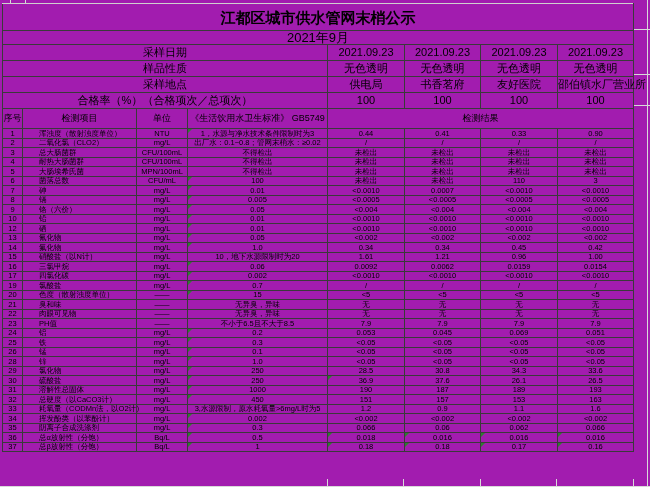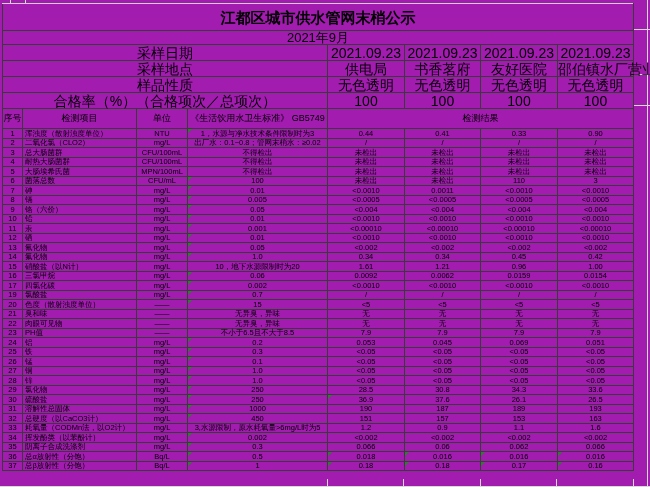--- a/index.html
+++ b/index.html
@@ -4,23 +4,23 @@
 <style>
   html,body{margin:0;padding:0;background:#ffffff;}
   body{font-family:"Liberation Sans","DejaVu Sans",sans-serif;color:#000;}
   #sheet{position:relative;width:650px;height:487px;background:#a21caf;overflow:hidden;}
   table{border-collapse:collapse;table-layout:fixed;position:absolute;left:2px;top:3px;width:631px;}
   td{border:1px solid #3a3a3a;padding:0;text-align:center;vertical-align:middle;
      font-size:7.5px;line-height:1;overflow:visible;white-space:nowrap;position:relative;}
   tr.data-row{height:9.5px;}
   td.title-cell{font-size:15px;font-weight:bold;height:26px;border-top:1px solid #cfcfcf;}
   td.month-cell{font-size:13px;height:12px;}
-  tr.info-row td{font-size:14px;height:15px;}
+  tr.info-row td{font-size:11px;height:15px;}
   tr.head-row td{font-size:9px;height:19px;}
-  td.item{text-align:left;padding-left:2px;}
+  td.item{text-align:left;padding-left:16px;}
   .tri{position:absolute;left:0;top:0;width:0;height:0;
        border-top:4px solid #2f7d31;border-right:4px solid transparent;}
   
   .gl{position:absolute;background:#d9d9d9;}
 </style>
 </head>
 <body>
 
 <div id="sheet">
 
@@ -60,33 +60,33 @@
 
     <tr class="info-row">
       <td colspan="4">采样日期</td>
       <td>2021.09.23</td>
       <td>2021.09.23</td>
       <td>2021.09.23</td>
       <td>2021.09.23</td>
     </tr>
 
     <tr class="info-row">
+      <td colspan="4">样品性质</td>
+      <td>无色透明</td>
+      <td>无色透明</td>
+      <td>无色透明</td>
+      <td>无色透明</td>
+    </tr>
+
+    <tr class="info-row">
       <td colspan="4">采样地点</td>
       <td>供电局</td>
       <td>书香茗府</td>
       <td>友好医院</td>
       <td>邵伯镇水厂营业所</td>
-    </tr>
-
-    <tr class="info-row">
-      <td colspan="4">样品性质</td>
-      <td>无色透明</td>
-      <td>无色透明</td>
-      <td>无色透明</td>
-      <td>无色透明</td>
     </tr>
 
     <tr class="info-row">
       <td colspan="4">合格率（%）（合格项次／总项次）</td>
       <td>100</td>
       <td>100</td>
       <td>100</td>
       <td>100</td>
     </tr>
 
@@ -159,21 +159,21 @@
           <td>未检出</td>
           <td>110</td>
           <td>3</td>
         </tr>
         <tr class="data-row">
           <td>7</td>
           <td class="item">砷</td>
           <td>mg/L</td>
           <td>0.01<span class="tri"></span></td>
           <td>&lt;0.0010</td>
-          <td>0.0011</td>
+          <td>0.0007</td>
           <td>&lt;0.0010</td>
           <td>&lt;0.0010</td>
         </tr>
         <tr class="data-row">
           <td>8</td>
           <td class="item">镉</td>
           <td>mg/L</td>
           <td>0.005<span class="tri"></span></td>
           <td>&lt;0.0005</td>
           <td>&lt;0.0005</td>
@@ -192,30 +192,20 @@
         </tr>
         <tr class="data-row">
           <td>10</td>
           <td class="item">铅</td>
           <td>mg/L</td>
           <td>0.01<span class="tri"></span></td>
           <td>&lt;0.0010</td>
           <td>&lt;0.0010</td>
           <td>&lt;0.0010</td>
           <td>&lt;0.0010</td>
-        </tr>
-        <tr class="data-row">
-          <td>11</td>
-          <td class="item">汞</td>
-          <td>mg/L</td>
-          <td>0.001<span class="tri"></span></td>
-          <td>&lt;0.00010</td>
-          <td>&lt;0.00010</td>
-          <td>&lt;0.00010</td>
-          <td>&lt;0.00010</td>
         </tr>
         <tr class="data-row">
           <td>12</td>
           <td class="item">硒</td>
           <td>mg/L</td>
           <td>0.01<span class="tri"></span></td>
           <td>&lt;0.0010</td>
           <td>&lt;0.0010</td>
           <td>&lt;0.0010</td>
           <td>&lt;0.0010</td>
@@ -344,30 +334,20 @@
           <td>26</td>
           <td class="item">锰</td>
           <td>mg/L</td>
           <td>0.1<span class="tri"></span></td>
           <td>&lt;0.05</td>
           <td>&lt;0.05</td>
           <td>&lt;0.05</td>
           <td>&lt;0.05</td>
         </tr>
         <tr class="data-row">
-          <td>27</td>
-          <td class="item">铜</td>
-          <td>mg/L</td>
-          <td>1.0<span class="tri"></span></td>
-          <td>&lt;0.05</td>
-          <td>&lt;0.05</td>
-          <td>&lt;0.05</td>
-          <td>&lt;0.05</td>
-        </tr>
-        <tr class="data-row">
           <td>28</td>
           <td class="item">锌</td>
           <td>mg/L</td>
           <td>1.0<span class="tri"></span></td>
           <td>&lt;0.05</td>
           <td>&lt;0.05</td>
           <td>&lt;0.05</td>
           <td>&lt;0.05</td>
         </tr>
         <tr class="data-row">

